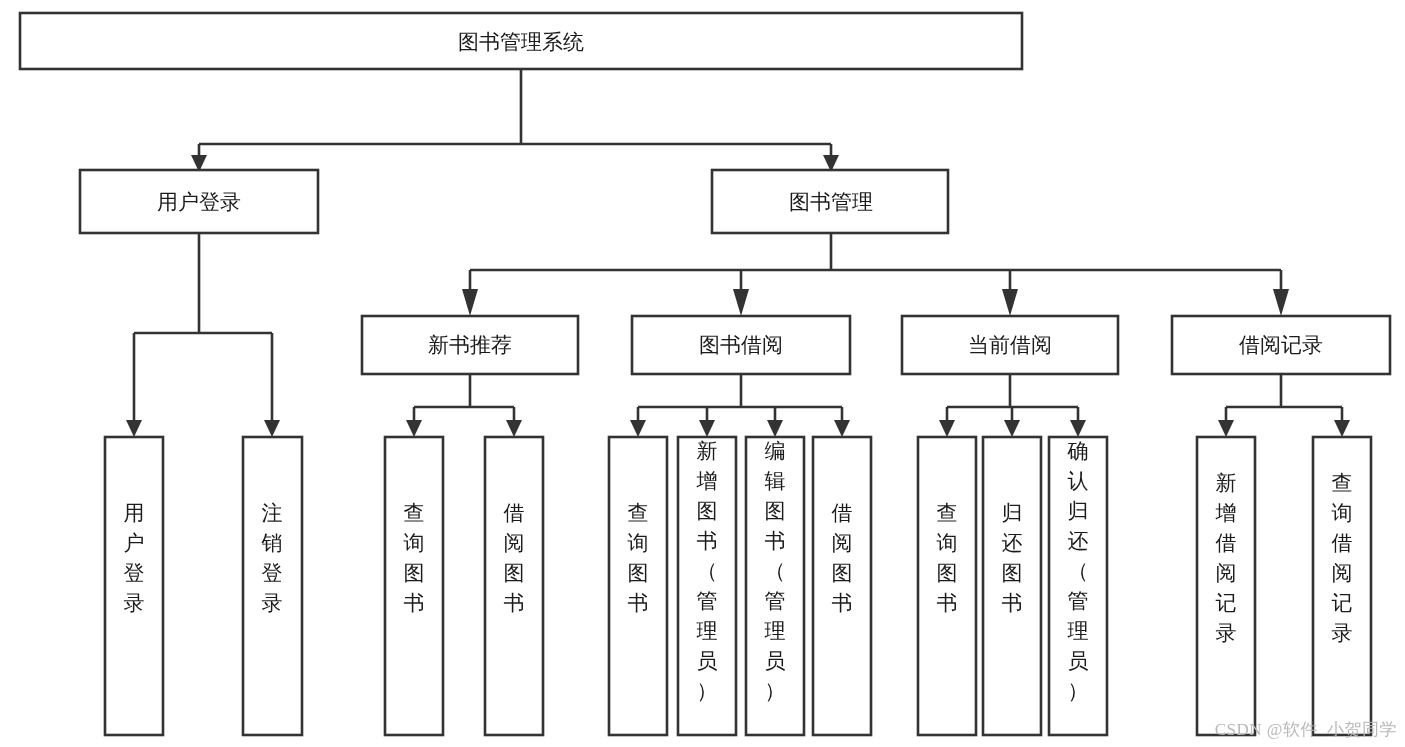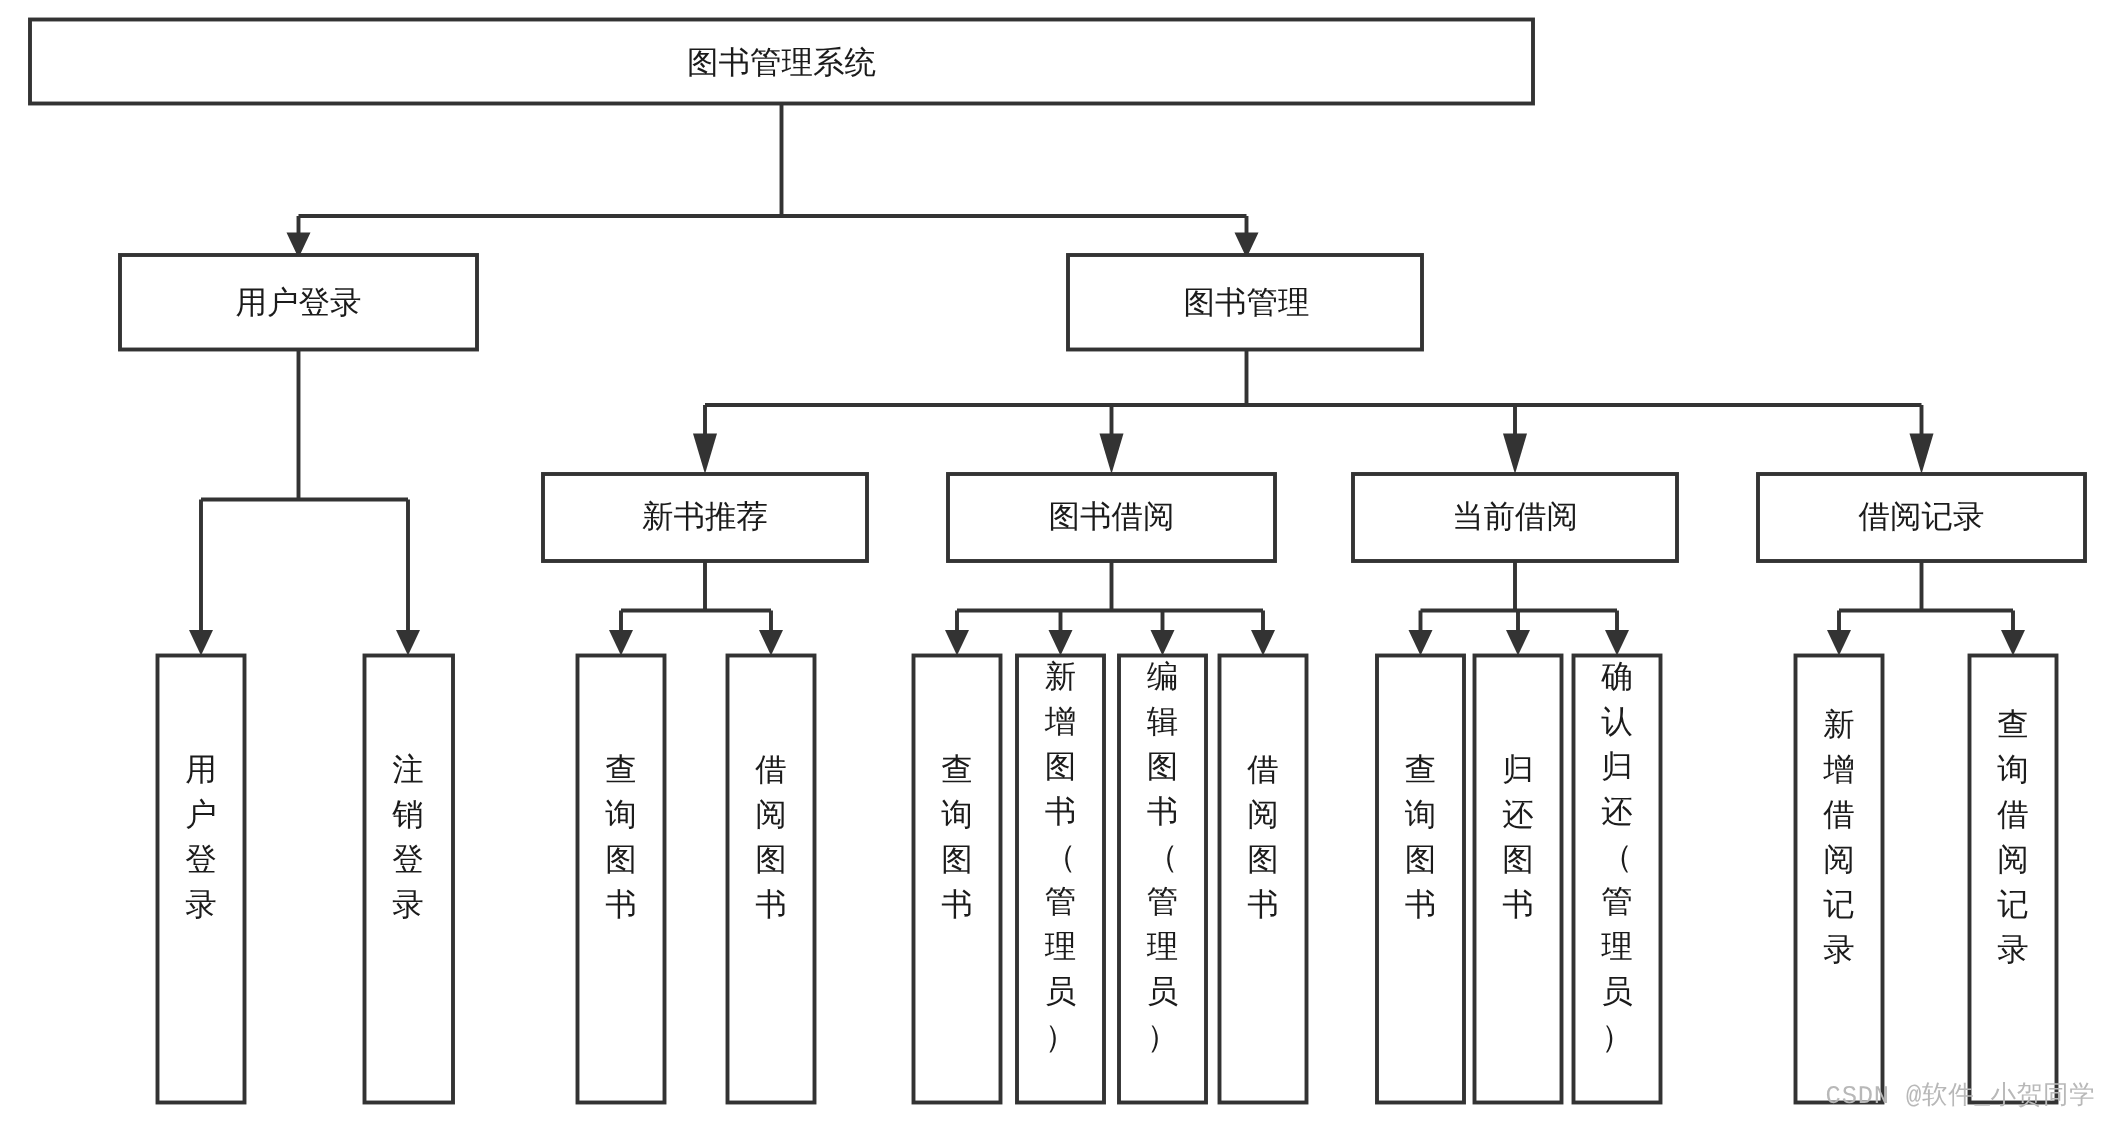--- a/index.html
+++ b/index.html
@@ -50,21 +50,21 @@
     stroke-linecap: butt;
   }
   .arrow-head {
     fill: #333333;
     stroke: none;
   }
   .watermark {
     position: absolute;
     right: 8px;
     bottom: 6px;
-    font-family: Liberation Mono, monospace;
+    font-family: Liberation Serif, serif;
     font-size: 17px;
     color: #b8b8b8;
     letter-spacing: 0.5px;
     white-space: nowrap;
     pointer-events: none;
     user-select: none;
   }
 </style>
 </head>
 <body>

